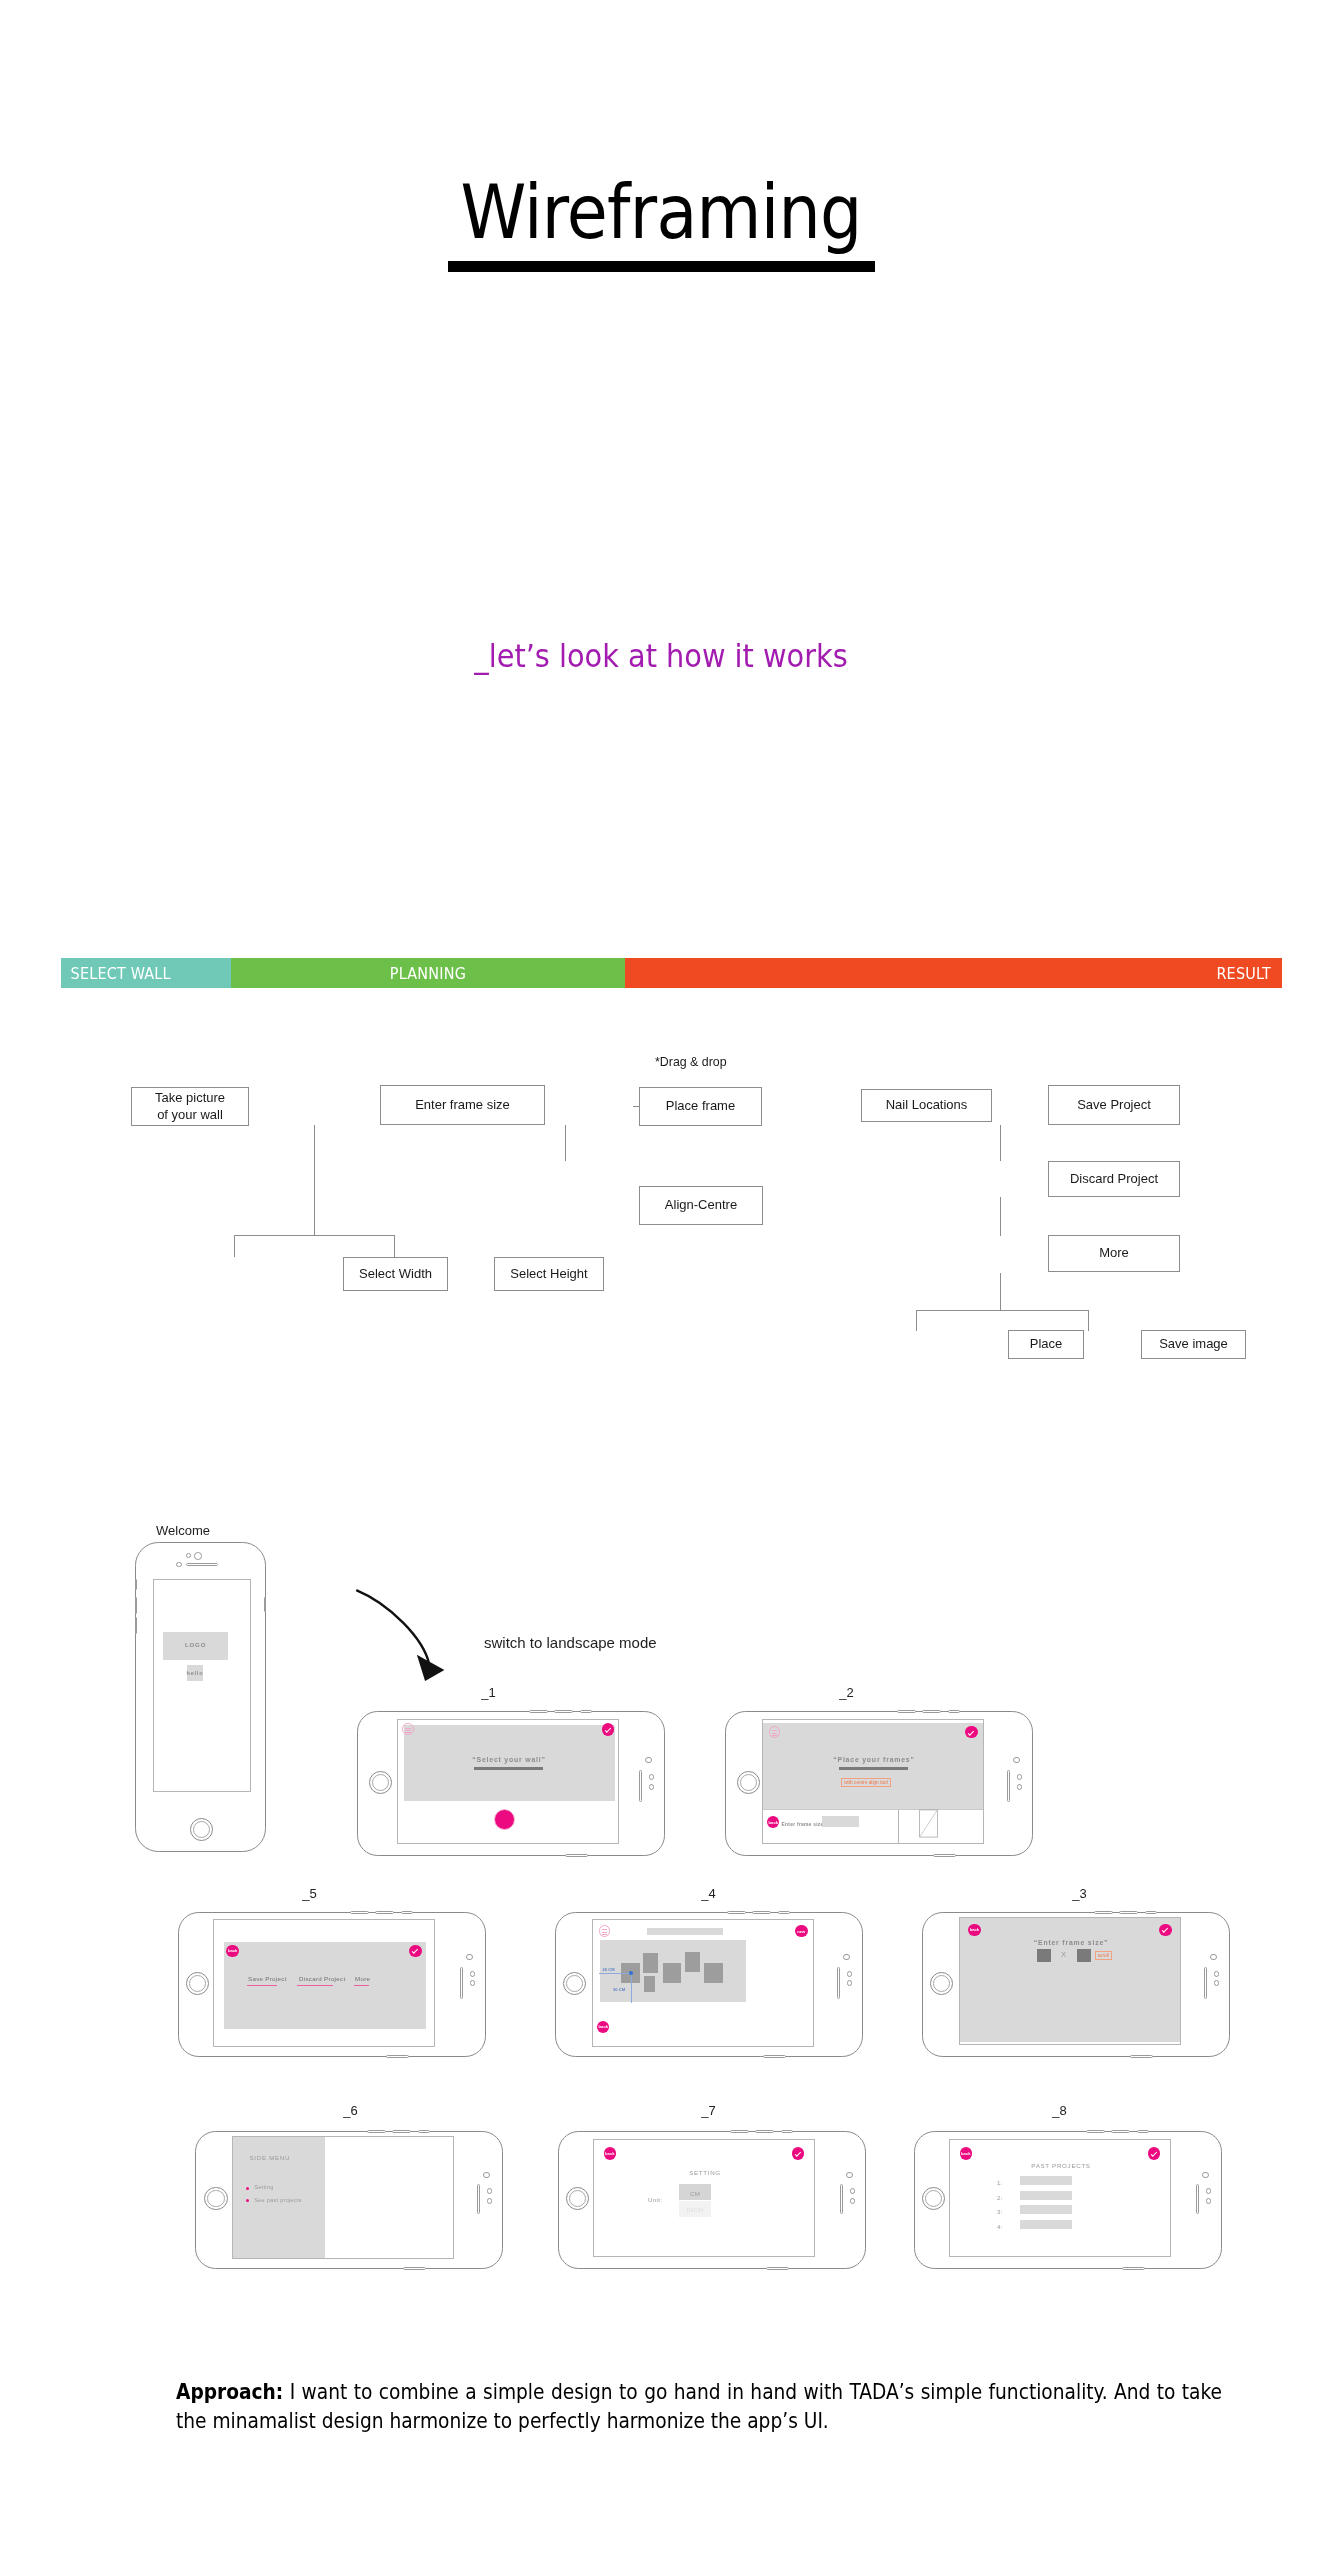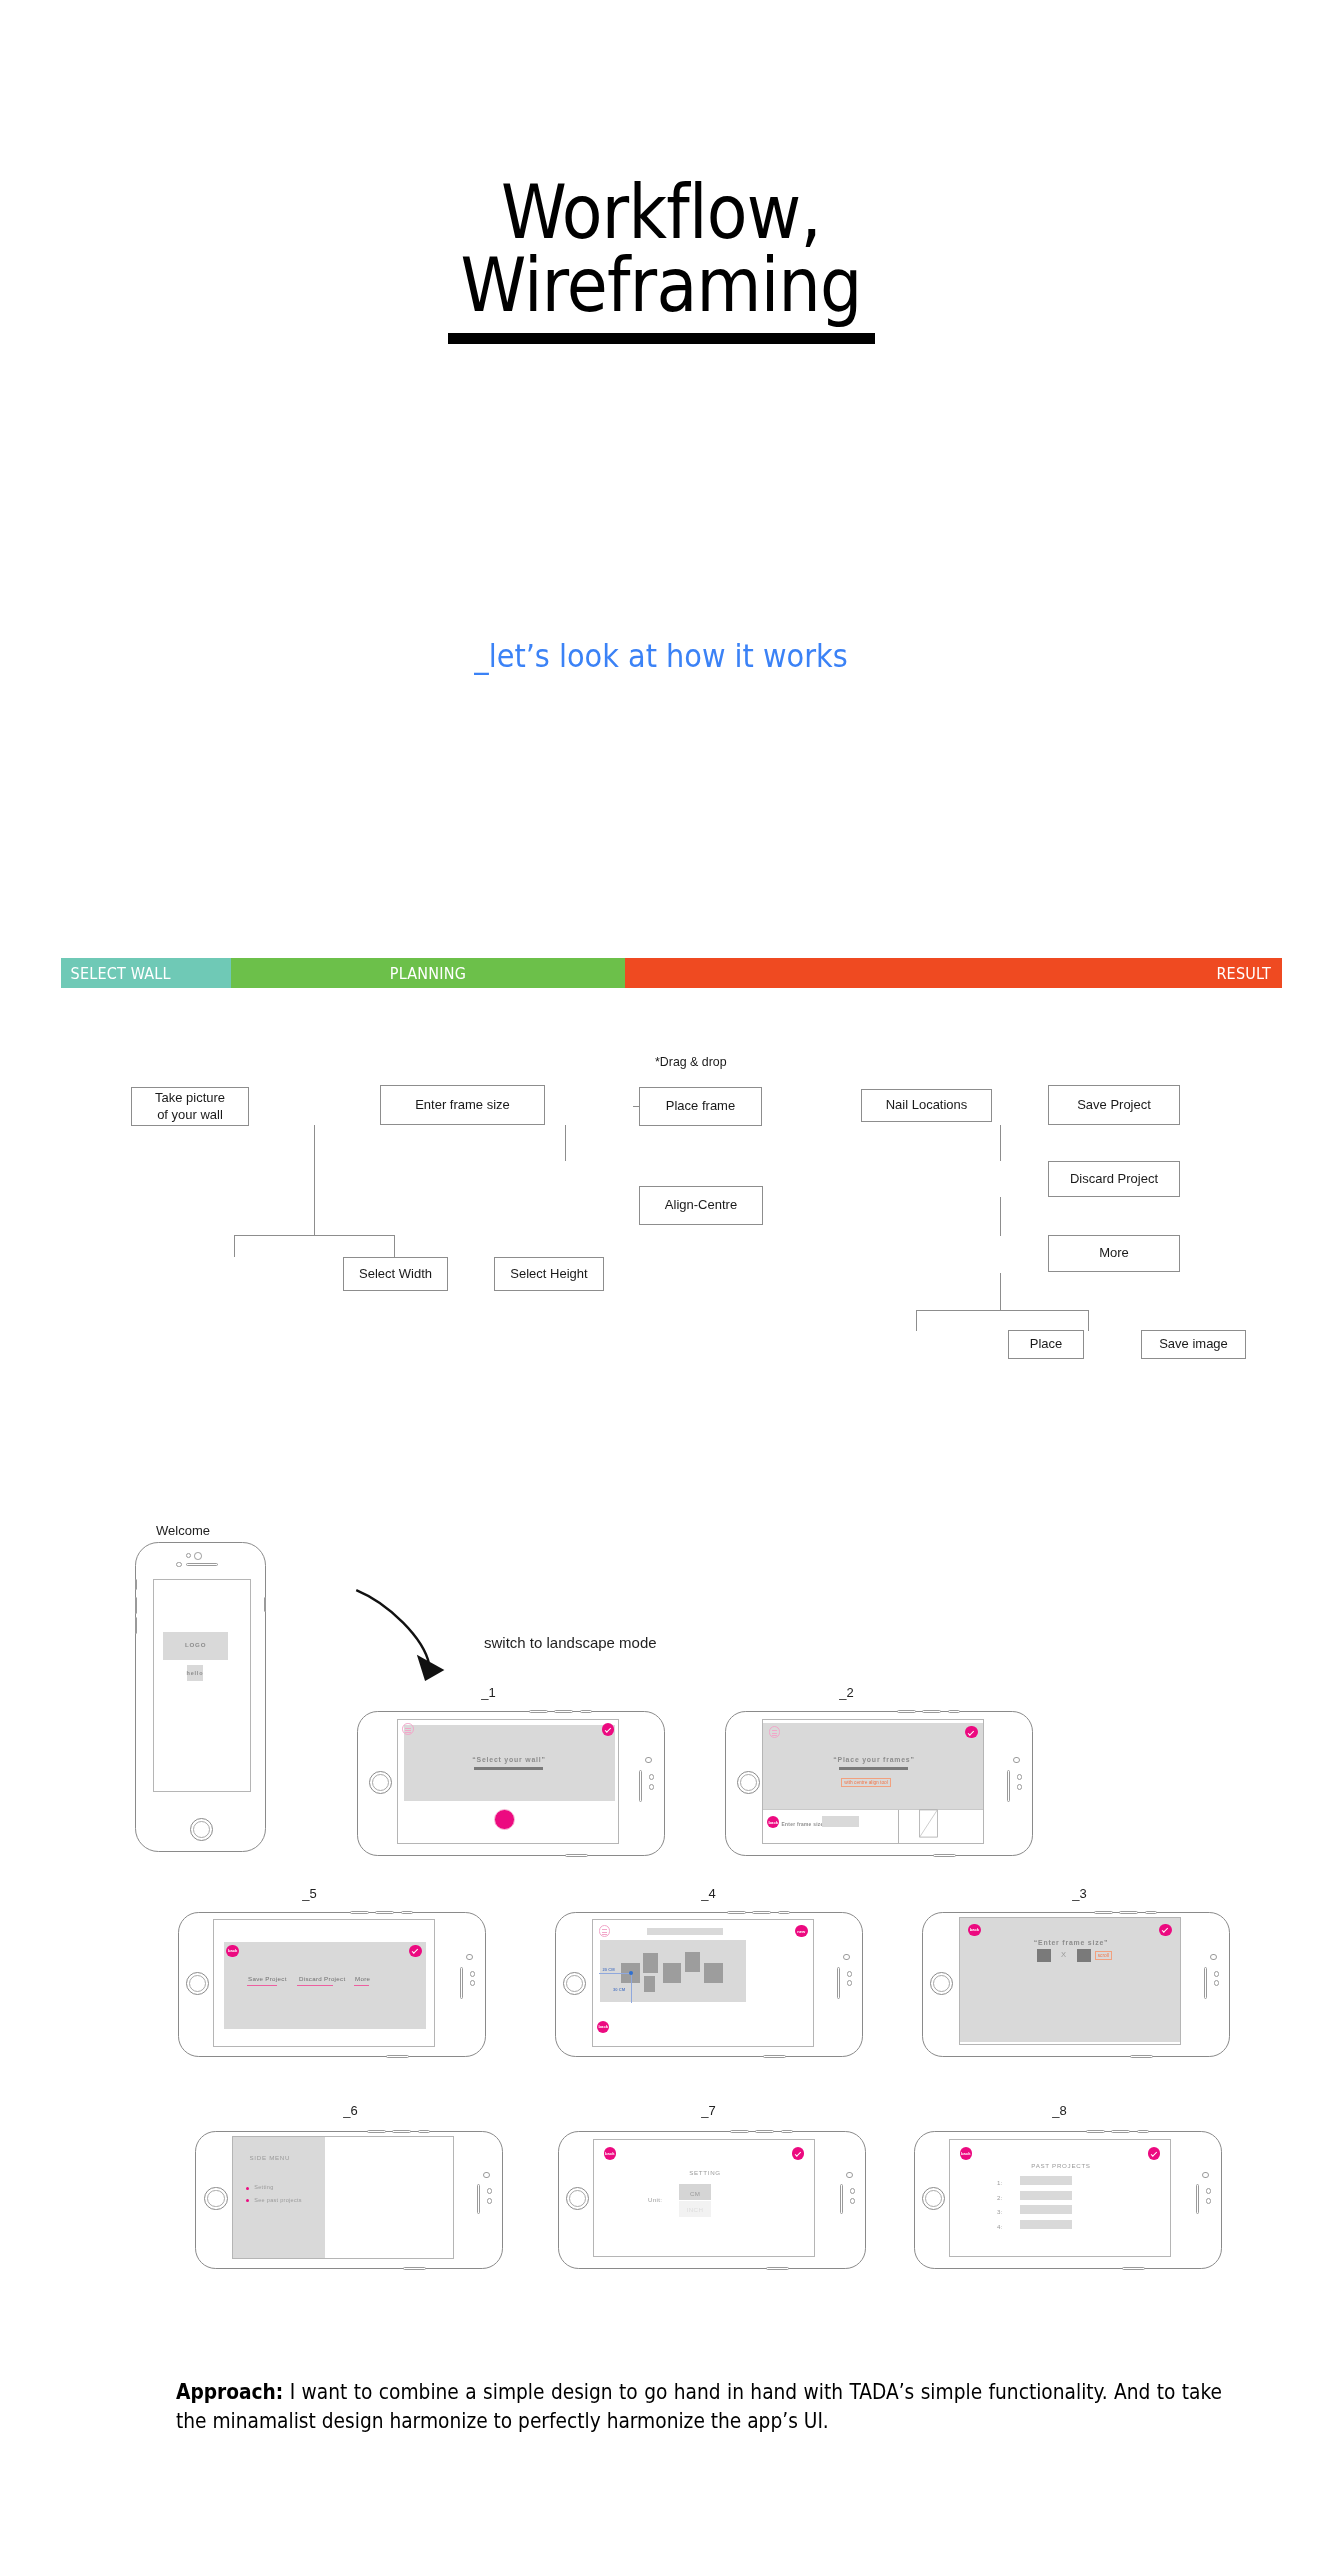--- a/index.html
+++ b/index.html
@@ -18,21 +18,21 @@
   #title-block .line {
     font-family:"DejaVu Sans Condensed","Liberation Sans", sans-serif;
     font-size:74px; font-weight:400; line-height:0.98; letter-spacing:-0.7px;
     color:#000; display:block;
   }
   #title-rule { width:427px; height:11px; background:#000; margin:12.4px auto 0 auto; }
 
   #subtitle {
     position:absolute; left:0; top:637px; width:1322px; text-align:center;
     font-family:"DejaVu Sans Condensed","Liberation Sans", sans-serif;
-    font-size:32px; color:#3b82f6; letter-spacing:0px;
+    font-size:32px; color:#a21caf; letter-spacing:0px;
   }
 
   
   #phase-bar {
     position:absolute; left:61px; top:958px; width:1221px; height:30px;
     display:flex; align-items:stretch;
   }
   .phase {
     display:flex; align-items:center;
     font-family:"DejaVu Sans Condensed","Liberation Sans", sans-serif;
@@ -124,21 +124,20 @@
     position:absolute; left:176px; top:2378px; width:1046px;
     font-family:"DejaVu Sans Condensed","Liberation Sans", sans-serif;
     font-size:20.7px; line-height:1.42; color:#000; text-align:justify;
   }
   #approach b { font-weight:bold; }
 </style>
 </head>
 <body>
 
 <div id="title-block">
-  <span class="line">Workflow,</span>
   <span class="line">Wireframing</span>
   <div id="title-rule"></div>
 </div>
 
 <div id="subtitle">_let’s look at how it works</div>
 
 <div id="phase-bar">
   <div class="phase left" style="background:#6fc9b6;width:13.9%">
     <span>SELECT WALL</span>
   </div>

